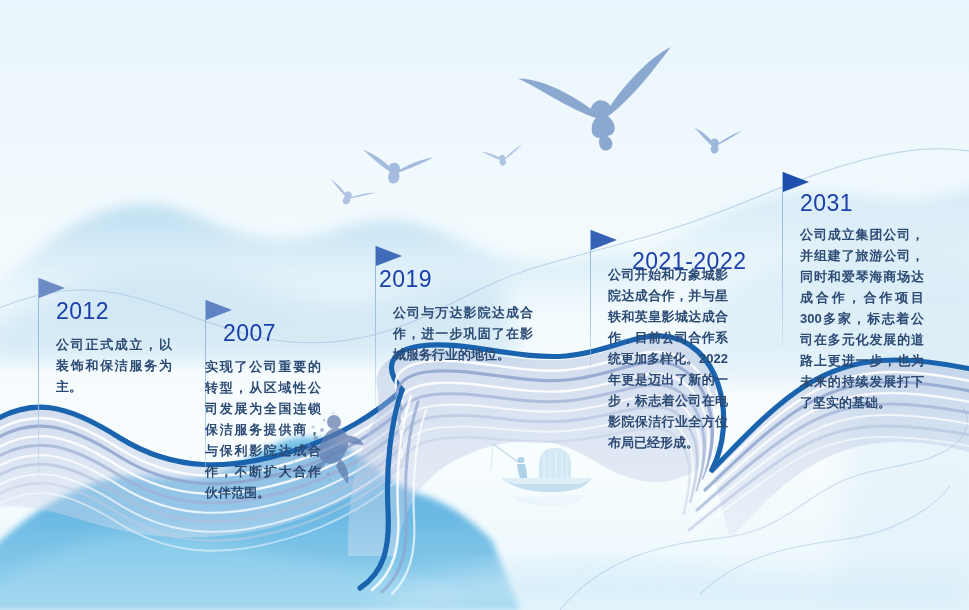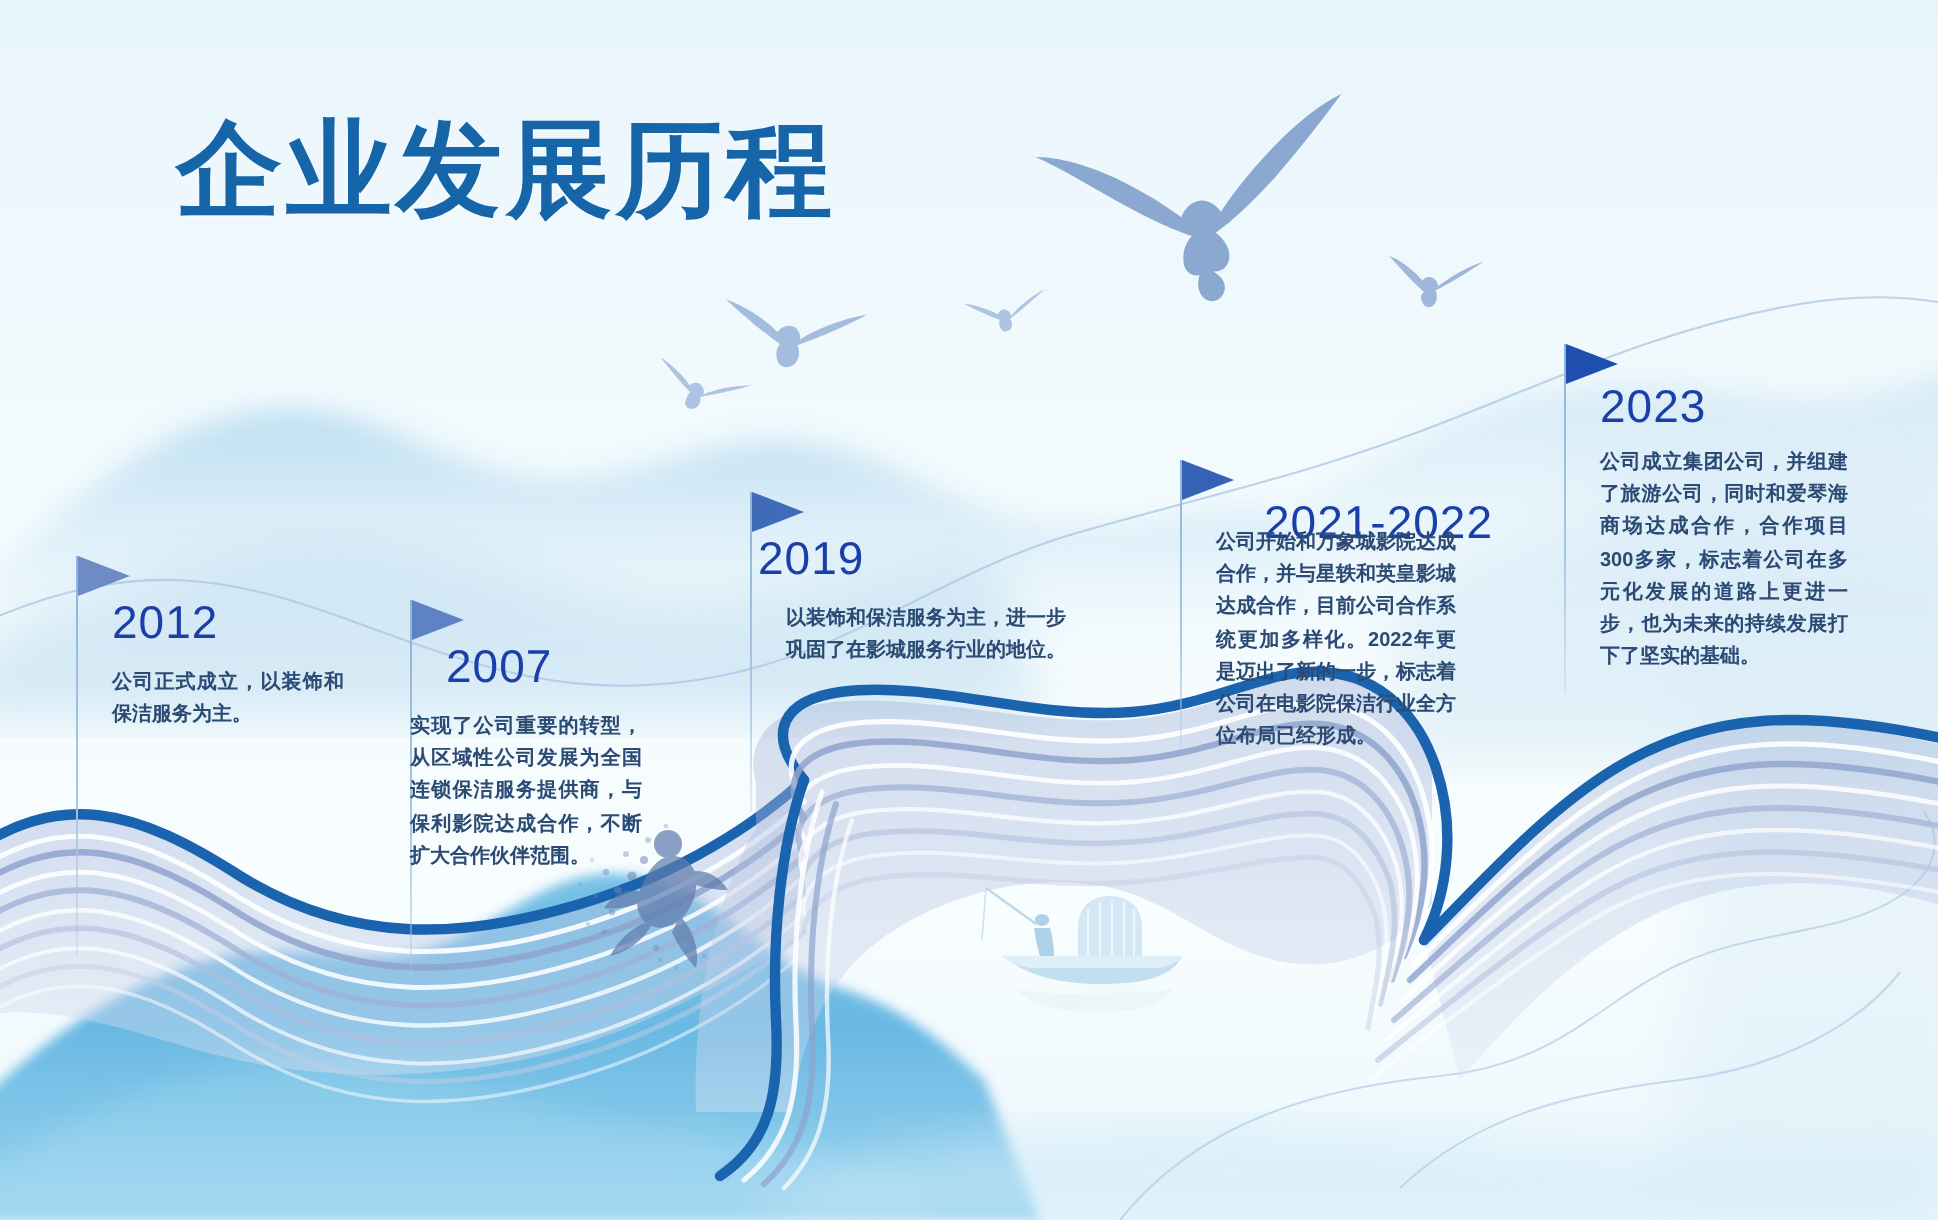--- a/index.html
+++ b/index.html
@@ -33,21 +33,21 @@
         border-bottom:10px solid transparent;
         border-left:26px solid #5e7fc0;}
   .year{
     position:absolute;
     font-size:23px;font-weight:500;letter-spacing:.5px;
     color:#1b3faa;
     white-space:nowrap;
   }
   .desc{
     position:absolute;
-    font-size:10px;line-height:1.62;
+    font-size:13px;line-height:1.62;
     color:#2b4a74;
     font-weight:600;
     text-align:justify;
   }
 
   
   #ms-2012 .flag{border-left-color:#6d8cc6;}
   #ms-2015 .flag{border-left-color:#5f82c4;}
   #ms-2019 .flag{border-left-color:#3f6bb8;}
   #ms-2021 .flag{border-left-color:#3562b4;}
@@ -337,50 +337,49 @@
       <line x1="13" y1="0" x2="-12" y2="-18" stroke="#a9cfe7" stroke-width="1.2"></line>
       <line x1="-12" y1="-18" x2="-14" y2="8" stroke="#bcdcee" stroke-width=".8"></line>
 
       <g opacity=".32">
         <path d="M2,32 C12,36 74,36 82,32 C76,40 64,44 44,44 C24,44 10,40 2,32 Z" fill="#cfe6f4"></path>
         <rect x="36" y="30" width="30" height="12" fill="#d8ecf7" opacity=".6"></rect>
       </g>
     </g>
   </svg>
 
-  <div id="title" style="color: rgb(21, 101, 168);">企业发展历程</div>
 
   <div class="milestone" id="ms-2012" style="left:38px;top:278px;width:160px;">
     <div class="pole" style="height:200px;"></div>
     <div class="flag"></div>
     <div class="year" style="left: 18px; top: 20px; color: rgb(27, 63, 170);">2012</div>
     <div class="desc" style="left: 18px; top: 56px; width: 116px; color: rgb(43, 74, 116);">公司正式成立，以装饰和保洁服务为主。</div>
   </div>
 
   <div class="milestone" id="ms-2015" style="left:205px;top:300px;width:160px;">
     <div class="pole" style="height:190px;"></div>
     <div class="flag"></div>
     <div class="year" style="left: 18px; top: 20px; color: rgb(27, 63, 170);">2007</div>
     <div class="desc" style="left: 0; top: 56px; width: 116px; color: rgb(43, 74, 116);">实现了公司重要的转型，从区域性公司发展为全国连锁保洁服务提供商，与保利影院达成合作，不断扩大合作伙伴范围。</div>
   </div>
 
   <div class="milestone" id="ms-2019" style="left:375px;top:246px;width:175px;">
     <div class="pole" style="height:160px;"></div>
     <div class="flag"></div>
     <div class="year" style="left: 4px; top: 20px; color: rgb(27, 63, 170);">2019</div>
-    <div class="desc" style="left: 18px; top: 56px; width: 140px; color: rgb(43, 74, 116);">以装饰和保洁服务为主，进一步巩固了在影城服务行业的地位。</div>
+    <div class="desc" style="left: 18px; top: 56px; width: 140px; color: rgb(43, 74, 116);">公司与万达影院达成合作，进一步巩固了在影城服务行业的地位。</div>
   </div>
 
   <div class="milestone" id="ms-2021" style="left:590px;top:230px;width:150px;">
     <div class="pole" style="height:145px;"></div>
     <div class="flag"></div>
     <div class="year" style="left: 18px; top: 18px; color: rgb(27, 63, 170); margin-left: 24px;">2021-2022</div>
     <div class="desc" style="left: 18px; top: 34px; width: 120px; color: rgb(43, 74, 116);">公司开始和万象城影院达成合作，并与星轶和英皇影城达成合作，目前公司合作系统更加多样化。2022年更是迈出了新的一步，标志着公司在电影院保洁行业全方位布局已经形成。</div>
   </div>
 
   <div class="milestone" id="ms-2023" style="left:782px;top:172px;width:155px;">
     <div class="pole" style="height:175px;"></div>
     <div class="flag"></div>
-    <div class="year" style="left: 18px; top: 18px; color: rgb(27, 63, 170);">2023</div>
+    <div class="year" style="left: 18px; top: 18px; color: rgb(27, 63, 170);">2031</div>
     <div class="desc" style="left: 18px; top: 52px; width: 124px; color: rgb(43, 74, 116);">公司成立集团公司，并组建了旅游公司，同时和爱琴海商场达成合作，合作项目300多家，标志着公司在多元化发展的道路上更进一步，也为未来的持续发展打下了坚实的基础。</div>
   </div>
 
 </div>
 
 </body></html>

